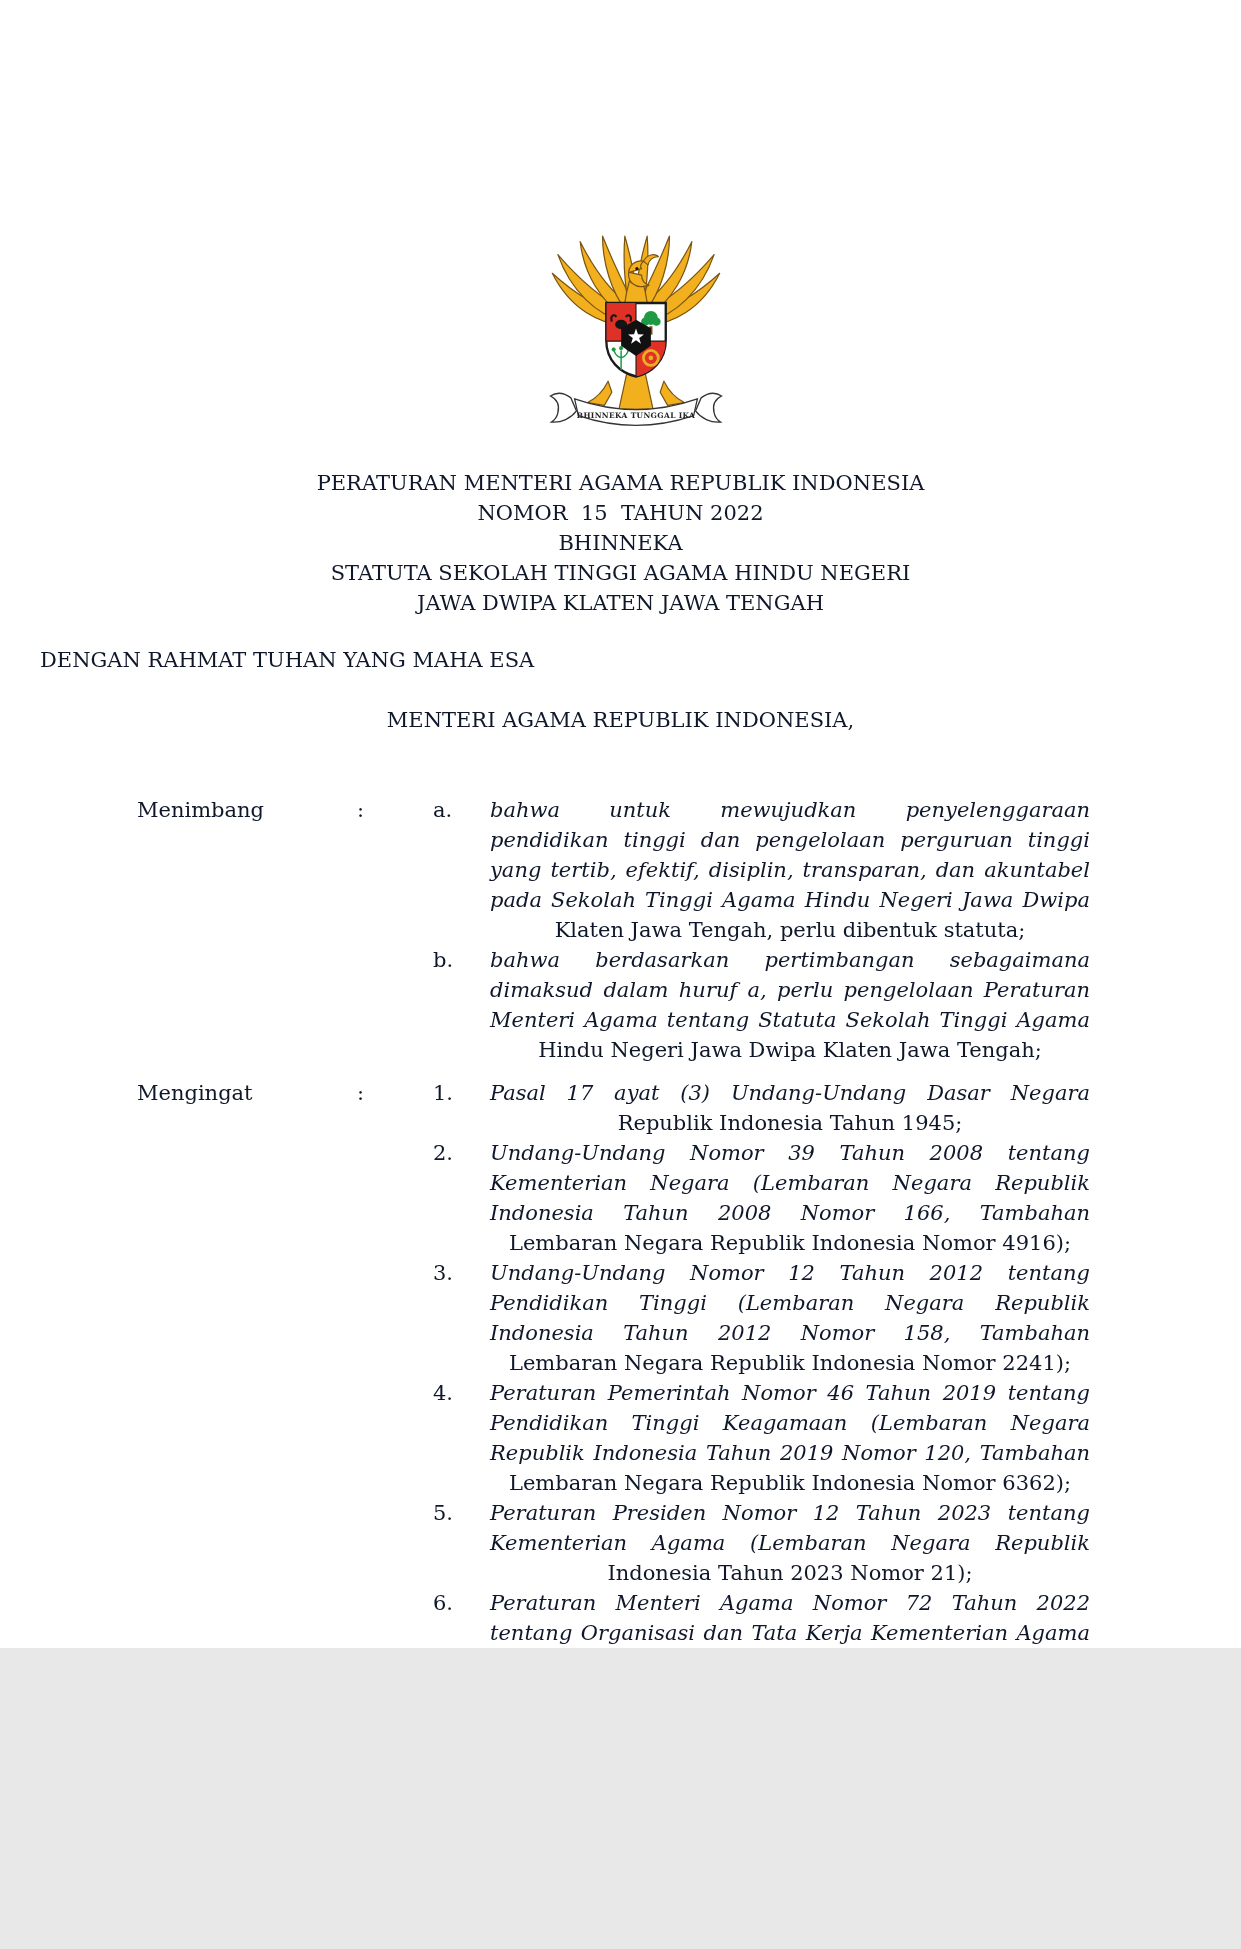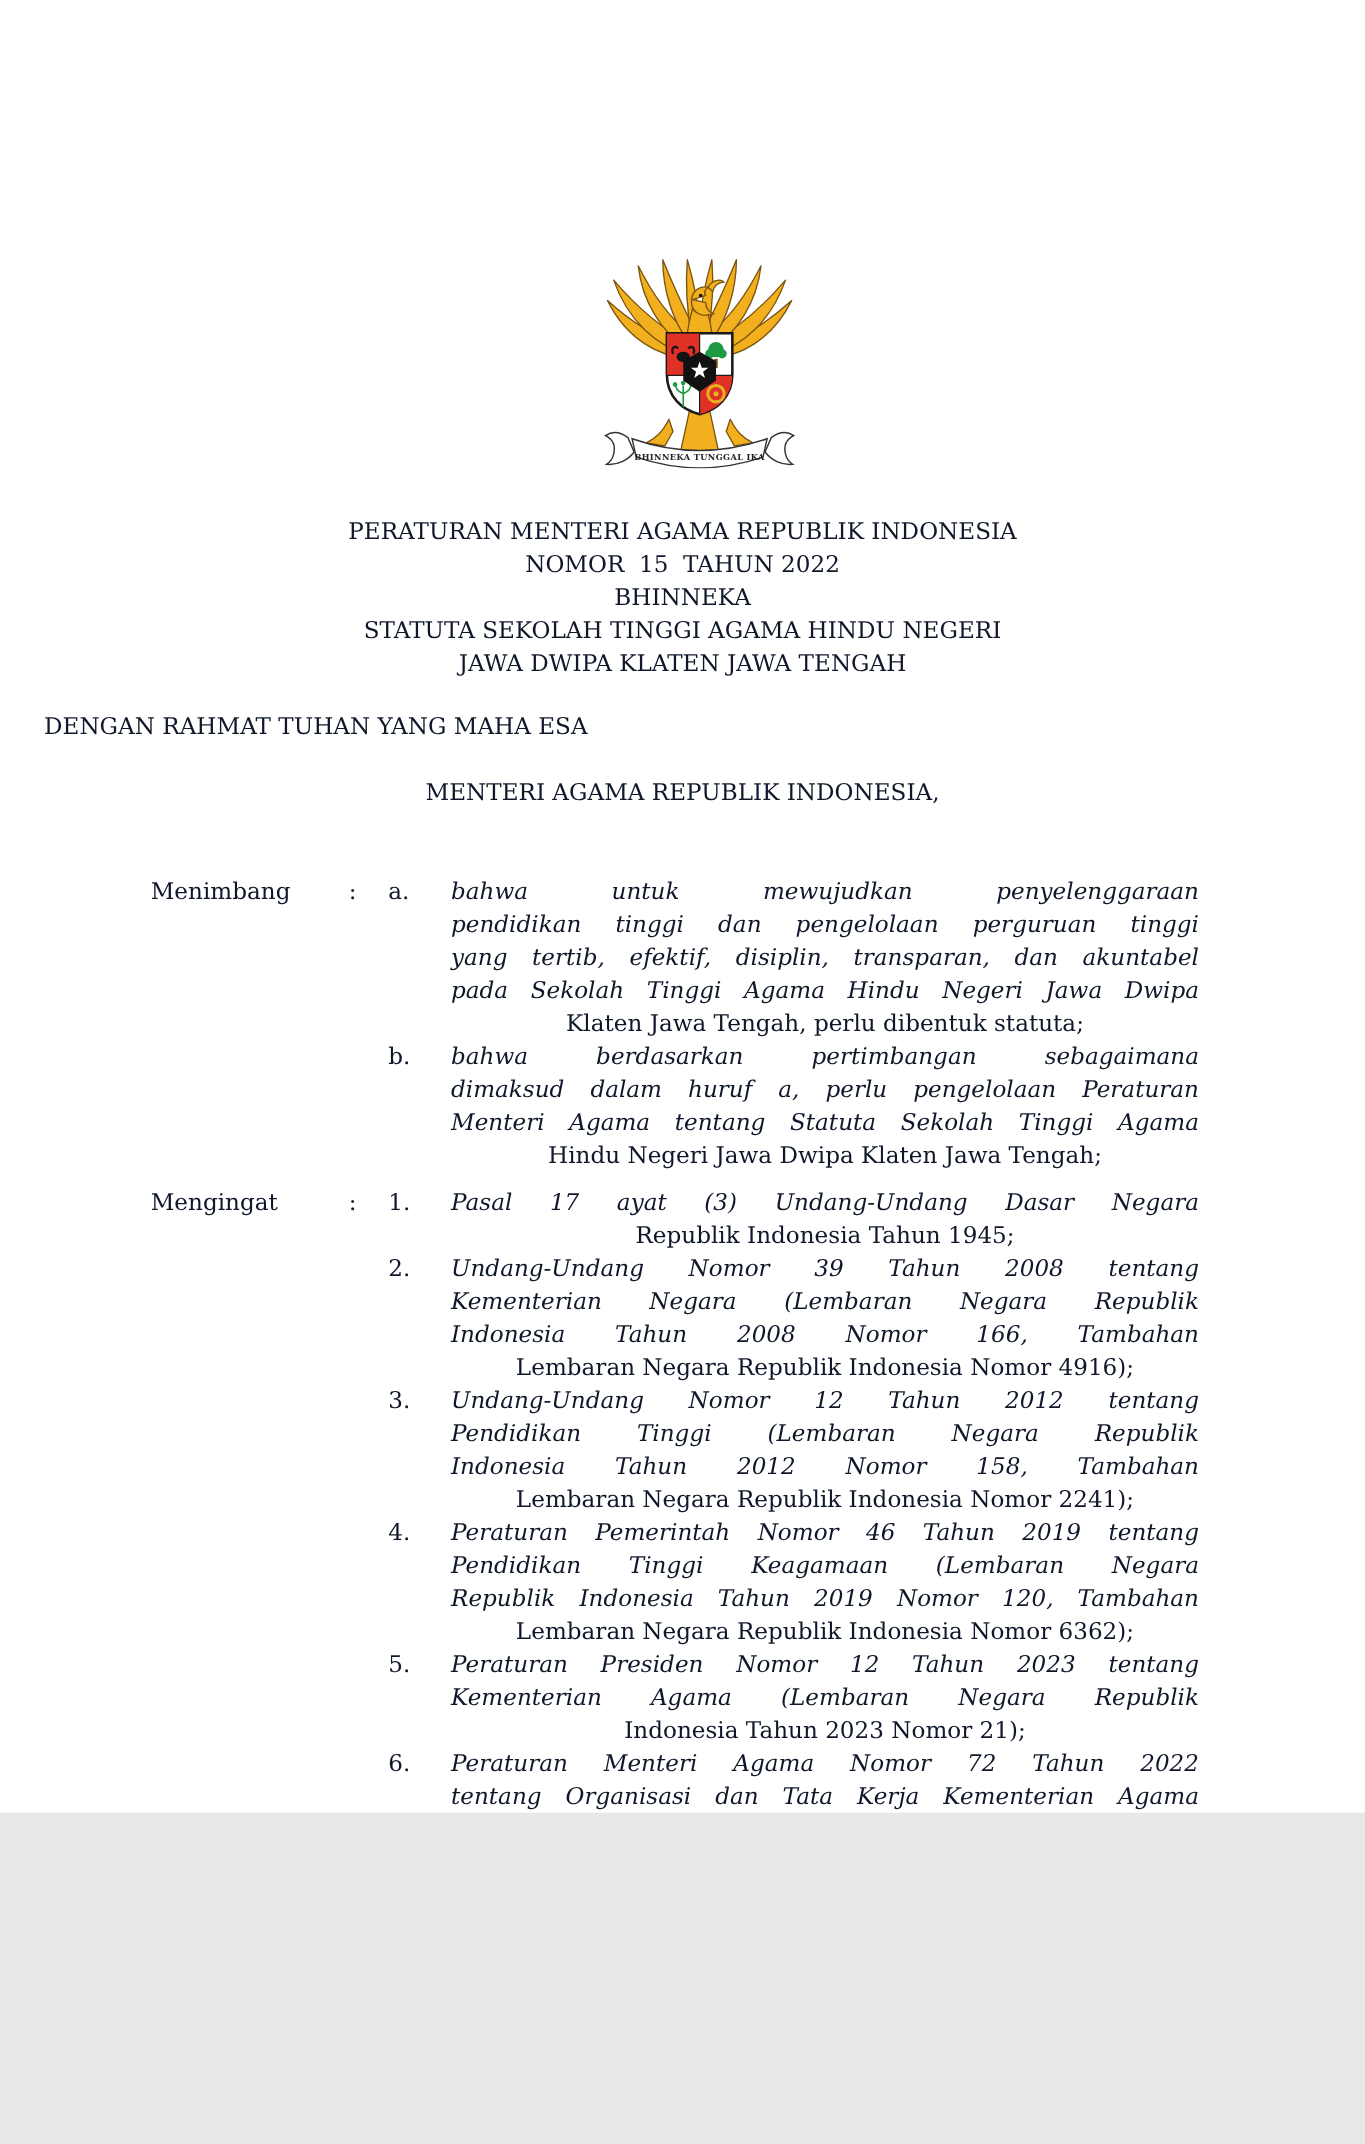--- a/index.html
+++ b/index.html
@@ -43,20 +43,21 @@
     top: 705px;
     text-align: center;
     white-space: pre;
   }
   .section {
     position: absolute;
     left: 137px;
     width: 953px;
     display: flex;
     align-items: flex-start;
+    gap: 40px;
   }
   #section-menimbang { top: 795px; }
   #section-mengingat { top: 1078px; }
   .sec-label { flex: 0 0 180px; }
   .sec-colon { flex: 0 0 36px; }
   .sec-items { flex: 1 1 auto; min-width: 0; }
   .item { display: flex; align-items: flex-start; }
   .item-marker { flex: 0 0 57px; }
   .item-lines { flex: 1 1 auto; min-width: 0; }
   .line { height: 30px; }

